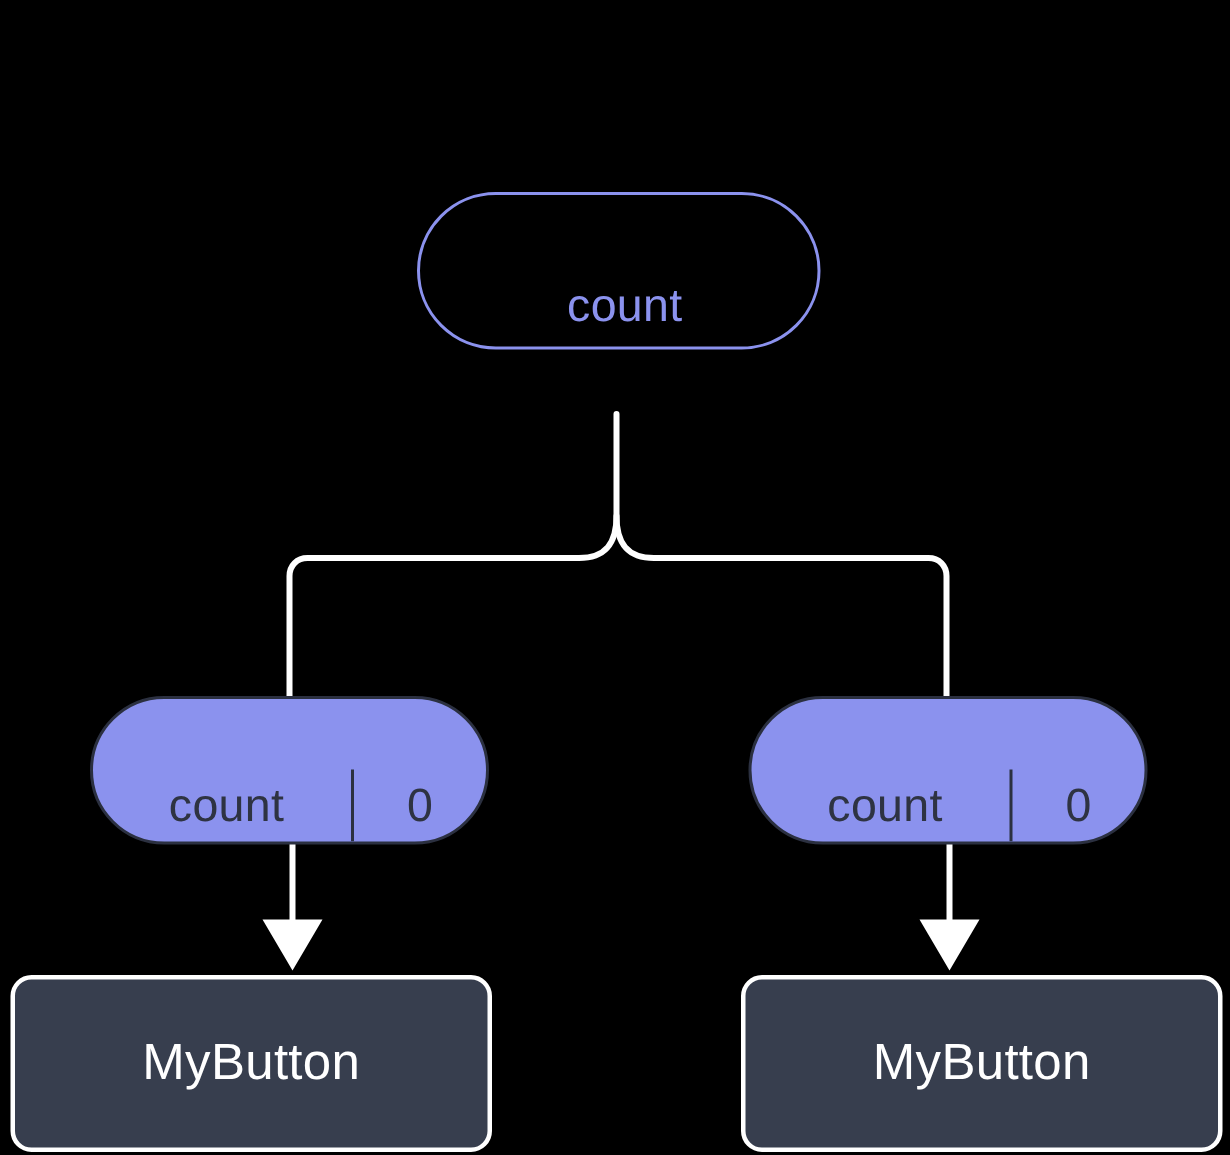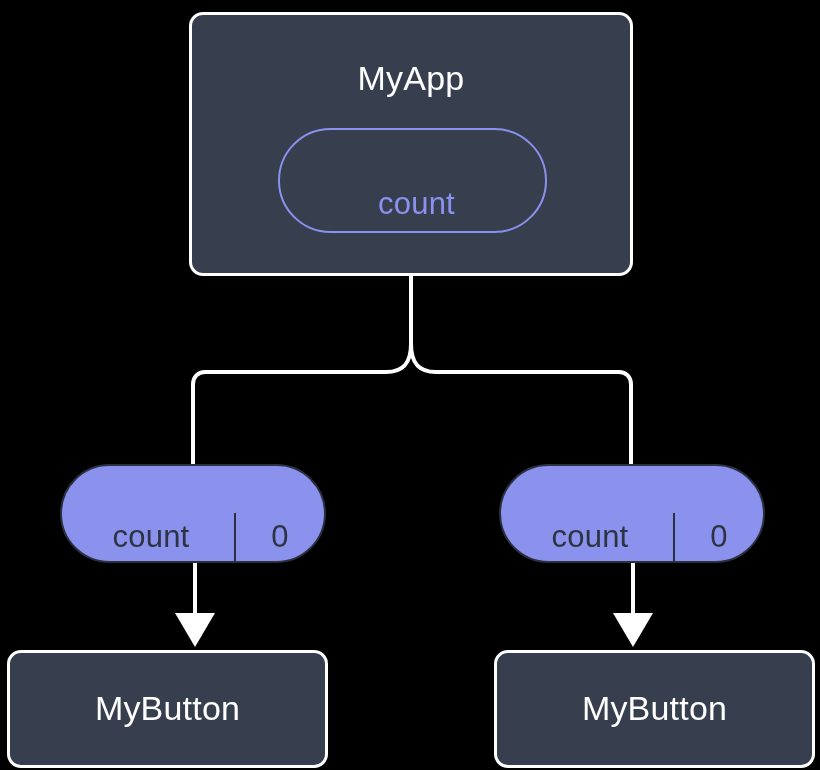--- a/index.html
+++ b/index.html
@@ -178,23 +178,20 @@
              C 626 372, 631 377, 631 384
              L 631 464" fill="none" stroke="#FFFFFF" stroke-width="4" stroke-linecap="round" stroke-linejoin="round"></path>
 
     <line x1="195" y1="560" x2="195" y2="628" stroke="#FFFFFF" stroke-width="4" stroke-linecap="butt"></line>
     <polygon points="195,647 175,613 215,613" fill="#FFFFFF"></polygon>
 
     <line x1="633" y1="560" x2="633" y2="628" stroke="#FFFFFF" stroke-width="4" stroke-linecap="butt"></line>
     <polygon points="633,647 613,613 653,613" fill="#FFFFFF"></polygon>
   </svg>
 
-  <div id="root-card" class="node-card">
-    <div class="card-title">MyApp</div>
-  </div>
 
   <div id="root-state-pill" class="state-pill outlined">
     <div class="pill-key">count</div>
     <div class="pill-value">0</div>
   </div>
 
   <div id="state-pill-left" class="state-pill filled">
     <div class="pill-key">count</div>
     <div class="pill-value">0</div>
   </div>

